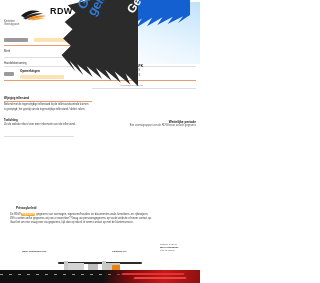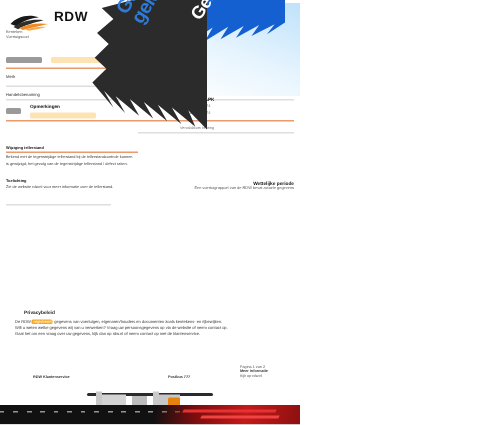--- a/index.html
+++ b/index.html
@@ -8,21 +8,21 @@
     background:#ffffff;
     font-family:"Liberation Sans", sans-serif;
     overflow:hidden;
     position:relative;
     color:#111;
   }
   .page{position:absolute;inset:0;overflow:hidden;}
 
   
   .header{position:absolute;left:0;top:0;width:200px;height:30px;}
-  .logo-wrap{position:absolute;left:6px;top:4px;width:60px;height:22px;}
+  .logo-wrap{position:absolute;left:20px;top:4px;width:60px;height:22px;}
   .logo-mark{position:absolute;left:0;top:4px;width:36px;height:14px;}
   .logo-text{position:absolute;left:30px;top:2px;font-size:9px;font-weight:bold;letter-spacing:.4px;color:#111;}
 
   .doc-title{
     position:absolute;right:4px;top:6px;
     font-size:8px;font-weight:bold;color:#e8820c;
     letter-spacing:.2px;white-space:nowrap;
   }
 
   

